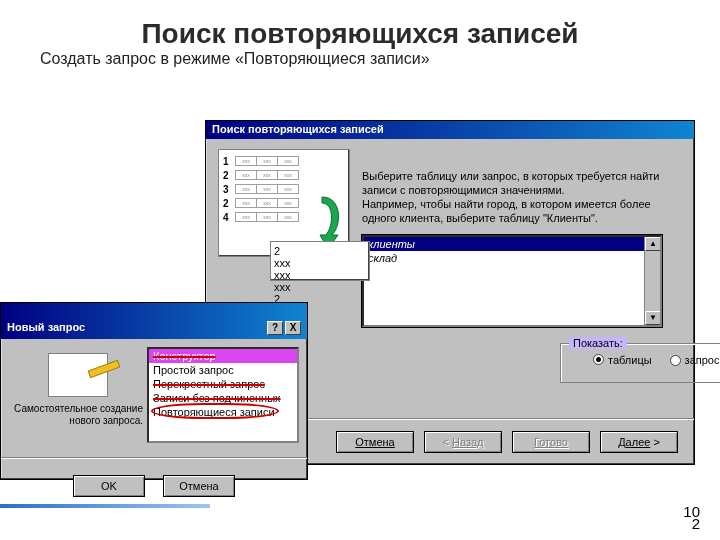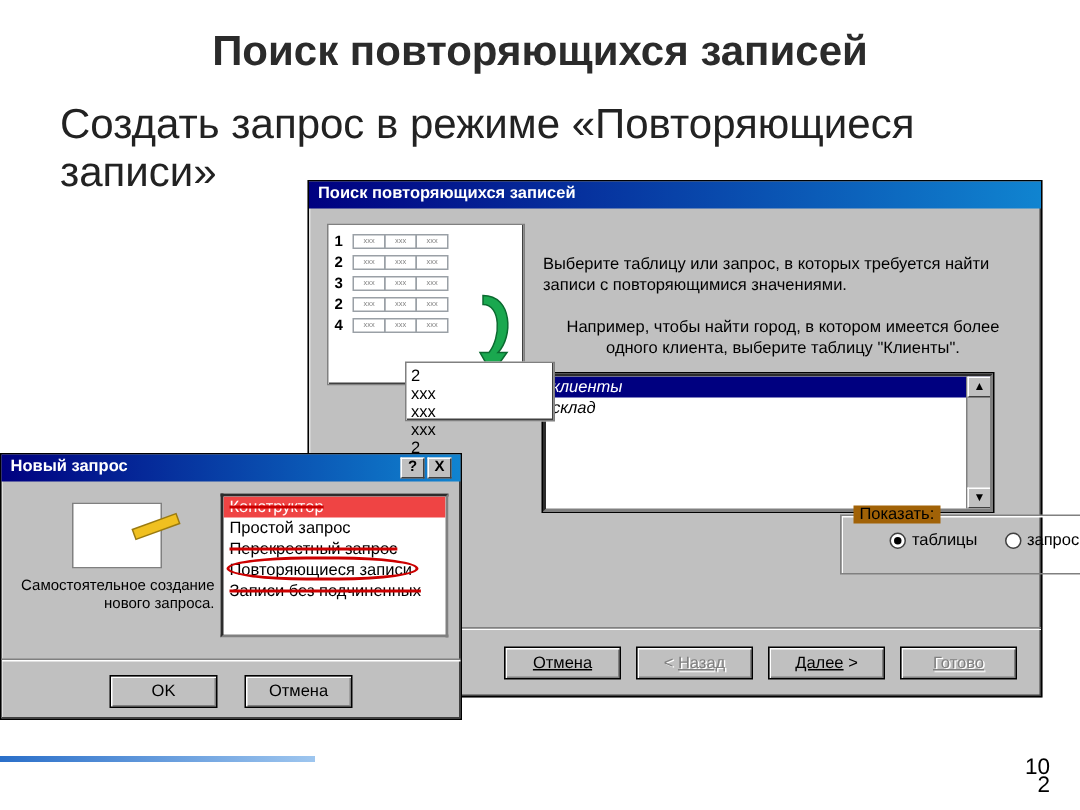--- a/index.html
+++ b/index.html
@@ -6,21 +6,21 @@
   body {
     margin:0; padding:0; width:720px; height:540px;
     font-family: Tahoma, Arial, sans-serif; font-size:11px;
     background:#fff; color:#000; position:relative; overflow:hidden;
   }
   .page-title {
     font-size:28px; font-weight:bold; text-align:center;
     margin-top:18px; color:#2b2b2b;
   }
   .page-sub {
-    font-size:28px; margin-left:40px; margin-top:17px; color:#222;
+    font-size:16px; margin-left:40px; margin-top:0; color:#222;
   }
   .underline-dec {
     position:absolute; left:0; bottom:32px; width:210px; height:4px;
     background:linear-gradient(90deg,#2a6fc9,#9ec6ef);
   }
   .slidenum { position:absolute; right:20px; bottom:10px; font-size:15px; line-height:12px; text-align:right; }
 
   
   .wiz {
     position:absolute; left:205px; top:120px; width:490px; height:345px;
@@ -48,40 +48,40 @@
     position:absolute; left:52px; top:92px; width:100px; height:40px;
     background:#fff; border:1px solid #808080; box-shadow:inset -1px -1px 0 #404040;
     padding:3px;
   }
   .arrow-g {
     position:absolute; left:98px; top:46px; width:34px; height:56px;
   }
   .arrow-g svg { width:34px; height:56px; }
 
   .wiz-text1 { margin-top:20px; line-height:14px;}
-  .wiz-text2 { margin-top:14px; line-height:14px;text-align:center;}
+  .wiz-text2 { line-height:14px;}
 
   .listbox {
     margin-top:10px; width:300px; height:92px; background:#fff;
     border:2px inset #808080; box-shadow:0 0 0 1px #000; overflow:hidden;
   }
   .listbox .item { padding:1px 4px;font-style:italic; }
   .listbox .item.sel { background:#000080; color:#fff; }
   .listbox .scroll {
     float:right; width:16px; height:92px; background:#c0c0c0; border-left:1px solid #808080;
   }
   .scroll .sbtn { width:16px; height:14px; border:1px solid #fff; border-right-color:#404040; border-bottom-color:#404040; background:#c0c0c0; font-size:8px; text-align:center; line-height:12px;}
   .scroll .thumb { height:60px; }
 
   .groupbox {
     position:absolute; left:354px; top:222px; width:322px; height:40px;
     border:1px solid #808080; box-shadow:inset 1px 1px 0 #fff; padding:8px 8px 4px 8px;
   }
   .groupbox .leg {
-    position:absolute; top:-7px; left:8px; background:#a16207; padding:0 4px; font-size:11px;
+    position:absolute; top:-7px; left:8px; background:#c4b5fd; padding:0 4px; font-size:11px;
   }
   .radio-row { display:flex; gap:18px; align-items:center; font-size:11px; margin-top:2px;}
   .radio { width:11px; height:11px; border-radius:50%; border:1px solid #404040; background:#fff; display:inline-flex; align-items:center; justify-content:center; margin-right:4px;}
   .radio.checked::after{content:""; width:5px; height:5px; background:#000; border-radius:50%;}
 
   .btnbar {
     position:absolute; left:0; bottom:0; width:100%; height:46px;
     border-top:1px solid #808080; box-shadow:inset 0 1px 0 #fff;
     display:flex; justify-content:flex-end; align-items:center; gap:10px; padding:0 16px;
   }
@@ -94,51 +94,51 @@
   .u { text-decoration:underline; }
 
   
   .dlg {
     position:absolute; left:0px; top:302px; width:308px; height:178px;
     background:#c0c0c0; border:1px solid #000;
     box-shadow:inset -1px -1px 0 #404040, inset 1px 1px 0 #dfdfdf;
   }
   .titlebar-dlg {
     height:18px; background:linear-gradient(90deg,#000080,#1084d0);
-    color:#fff; font-weight:bold; font-size:11px; padding:2px 6px; position:relative;
+    color:#fff; font-weight:bold; font-size:11px; padding:18px 6px; position:relative;
   }
   .titlebar-dlg .tbtn {
     float:right; width:16px; height:14px; margin-left:2px; margin-top:0px;
     background:#c0c0c0; border:1px solid #fff; border-right-color:#404040; border-bottom-color:#404040;
     font-size:10px; font-weight:bold; color:#000; text-align:center; line-height:12px;
   }
   .dlg-body { padding:8px; display:flex; height:114px; }
   .dlg-left { width:138px; padding:4px;text-align:right; }
   .dlg-left .pic {
     width:60px; height:44px; border:1px solid #808080; background:#fff; margin:2px auto 6px auto; position:relative;
   }
   .dlg-left .pic::after{
     content:""; position:absolute; right:-12px; top:12px; width:30px; height:6px;
     background:#f0c020; transform:rotate(-20deg); box-shadow:0 0 0 1px #9a7a10;
   }
   .dlg-left .desc { font-size:10px; line-height:12px; color:#000; }
   .dlg-list {
     width:152px; height:96px; background:#fff; border:2px inset #808080; overflow:hidden; font-size:11px;
   }
   .dlg-list .opt { padding:1px 4px; white-space:nowrap; position:relative;}
-  .dlg-list .opt.sel { background:#ef4444; color:#fff; }
+  .dlg-list .opt.sel { background:#d946ef; color:#fff; }
   .dlg-list .opt .strike { text-decoration:line-through; text-decoration-color:#cc0000; text-decoration-thickness:2px;}
   .circled {
     position:absolute; left:2px; top:-2px; width:128px; height:16px;
     border:2px solid #cc0000; border-radius:50%/60%;
     pointer-events:none;
   }
   .dlg-btnrow {
     display:flex; justify-content:center; gap:18px; padding:10px 0 0 0;
-    border-top:1px solid #808080; box-shadow:inset 0 1px 0 #fff; margin-top:4px; height:40px; align-items:flex-start;
+    border-top:1px solid #808080; box-shadow:inset 0 1px 0 #fff; margin-top:4px; height:40px; align-items:flex-end;
   }
   .d-btn {
     width:72px; height:22px; background:#c0c0c0; border:1px solid #000;
     box-shadow:inset 1px 1px 0 #fff, inset -1px -1px 0 #808080;
     font-size:11px; text-align:center; line-height:20px;
   }
 </style>
 </head>
 <body>
 
@@ -228,56 +228,56 @@
             <div class="item sel">клиенты</div>
             <div class="item">склад</div>
           </div>
       </div>
     </div>
   </div>
 
   <div class="groupbox">
     <div class="leg">Показать:</div>
     <div class="radio-row" id="radiorow">
-        <label style="display: inline-flex; align-items: center; padding-left: 24px;">
+        <label style="display: inline-flex;  padding-left: 24px;">
           <span class="radio checked"></span>
           <span>таблицы</span>
         </label>
         <label style="display: inline-flex; align-items: flex-end;">
           <span class="radio"></span>
           <span>запросы</span>
         </label>
       </div>
   </div>
 
   <div class="btnbar">
     <div class="w-btn"><span class="u">Отмена</span></div>
     <div class="w-btn disabled"><span>&lt; </span><span class="u">Назад</span></div>
+    <div class="w-btn disabled"><span class="u">Готово</span></div>
     <div class="w-btn"><span class="u">Далее</span><span> &gt;</span></div>
-    <div class="w-btn disabled"><span class="u">Готово</span></div>
   </div>
 </div>
 
 <div class="dlg">
   <div class="titlebar-dlg">
     <span>Новый запрос</span>
     <span class="tbtn">X</span>
     <span class="tbtn">?</span>
   </div>
   <div class="dlg-body">
     <div class="dlg-left">
       <div class="pic"></div>
       <div class="desc">Самостоятельное создание нового запроса.</div>
     </div>
     <div class="dlg-list" id="dlglist">
         <div class="opt sel"><span class="strike">Конструктор</span></div>
         <div class="opt"><span>Простой запрос</span></div>
         <div class="opt"><span class="strike">Перекрестный запрос</span></div>
+        <div class="opt"><span class="strike">Записи без подчиненных</span></div>
         <div class="opt"><span>Повторяющиеся записи</span><span class="circled"></span></div>
-        <div class="opt"><span class="strike">Записи без подчиненных</span></div>
       </div>
   </div>
   <div class="dlg-btnrow">
     <div class="d-btn">OK</div>
     <div class="d-btn">Отмена</div>
   </div>
 </div>
 
 <div class="underline-dec"></div>
 <div class="slidenum">

